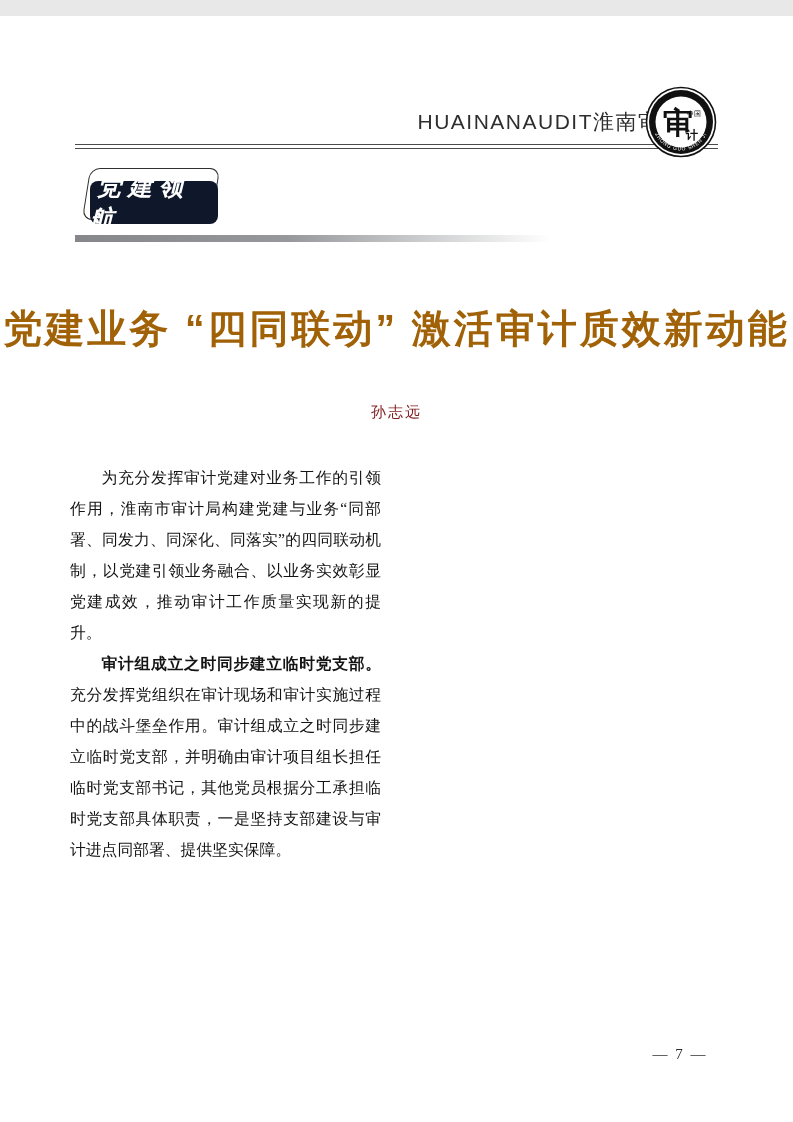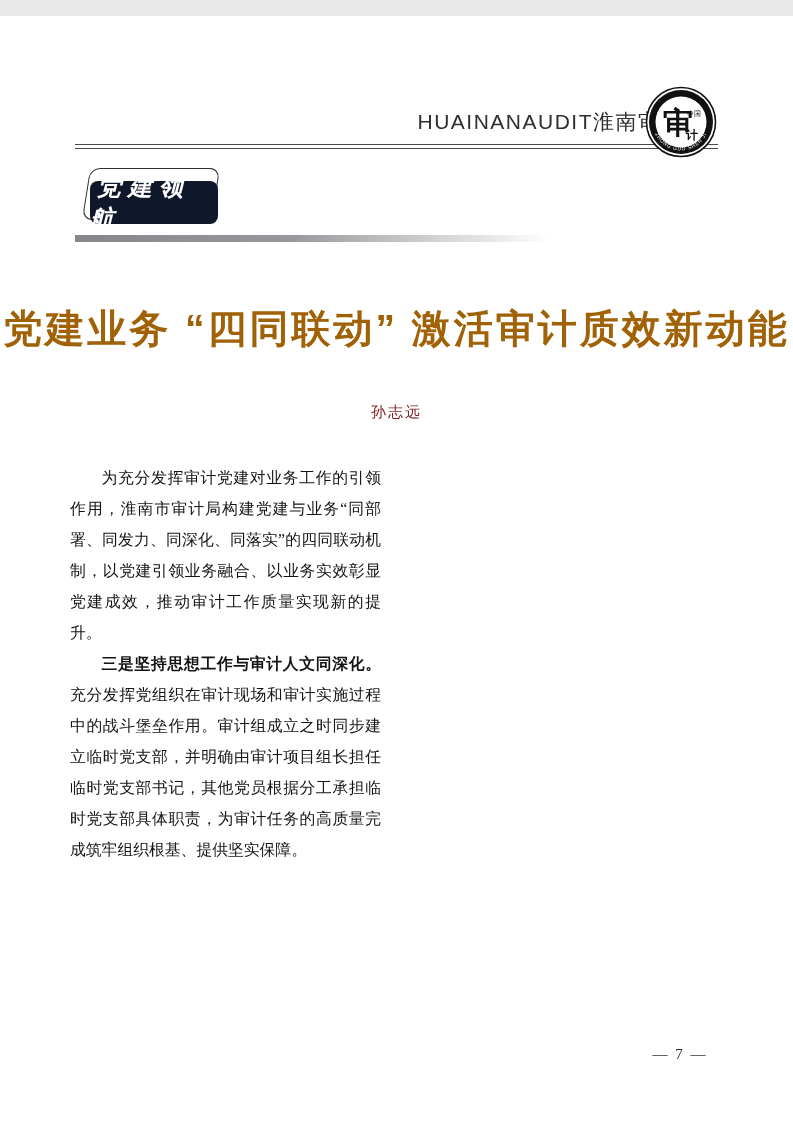--- a/index.html
+++ b/index.html
@@ -99,22 +99,22 @@
 
   <div class="article-title">党建业务 “四同联动” 激活审计质效新动能</div>
   <div class="author">孙志远</div>
 
   <div class="columns">
     <div class="col">
       <p class="para intro">
         <span class="body">为充分发挥审计党建对业务工作的引领作用，淮南市审计局构建党建与业务“同部署、同发力、同深化、同落实”的四同联动机制，以党建引领业务融合、以业务实效彰显党建成效，推动审计工作质量实现新的提升。</span>
       </p>
       <p class="para">
-        <span class="lead">三是坚持思想工作与审计人文同深化。</span>
-        <span class="body">充分发挥党组织在审计现场和审计实施过程中的战斗堡垒作用。审计组成立之时同步建立临时党支部，并明确由审计项目组长担任临时党支部书记，其他党员根据分工承担临时党支部具体职责，为审计任务的高质量完成筑牢组织根基、提供坚实保障。</span>
+        <span class="lead">审计组成立之时同步建立临时党支部。</span>
+        <span class="body">充分发挥党组织在审计现场和审计实施过程中的战斗堡垒作用。审计组成立之时同步建立临时党支部，并明确由审计项目组长担任临时党支部书记，其他党员根据分工承担临时党支部具体职责，一是坚持支部建设与审计进点同部署、提供坚实保障。</span>
       </p>
       <p class="para">
       </p>
     </div>
     <div class="col">
       <p class="para">
       </p>
     </div>
   </div>
 

